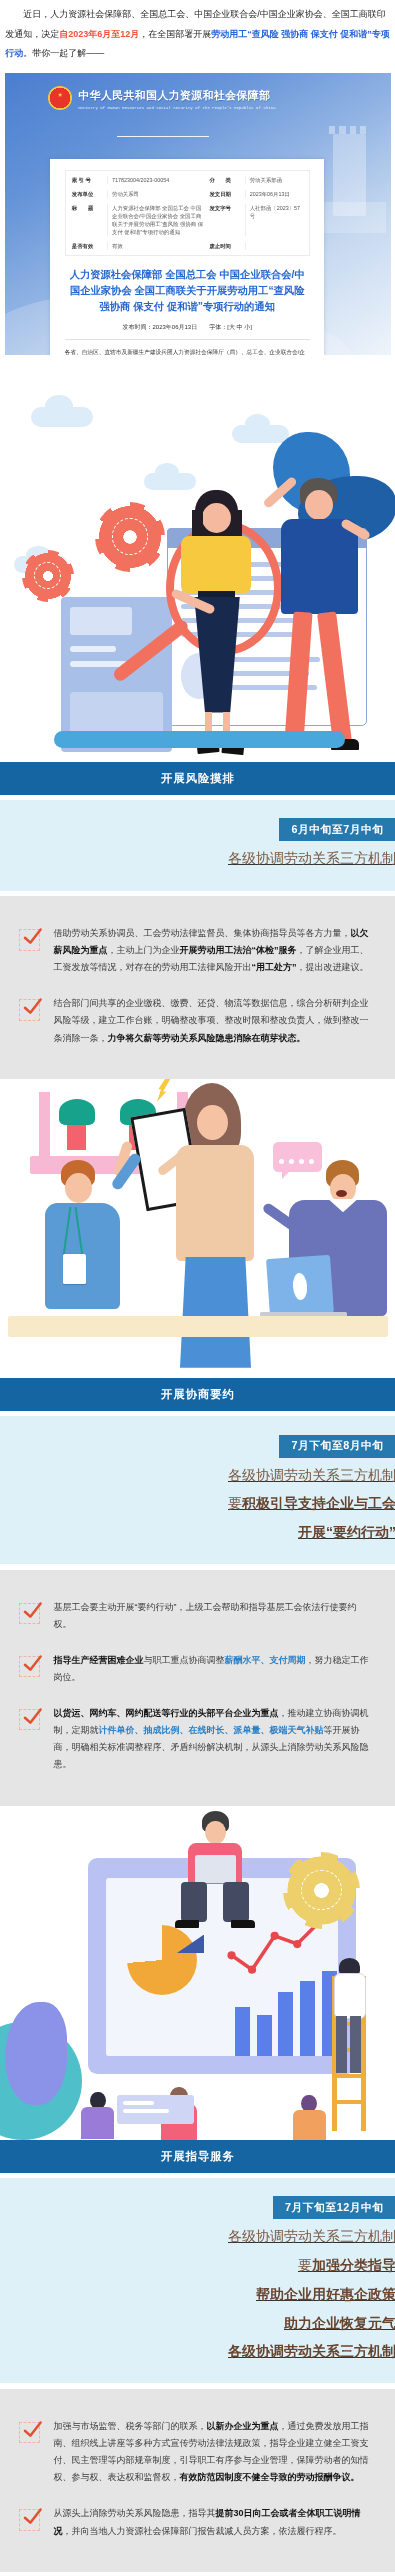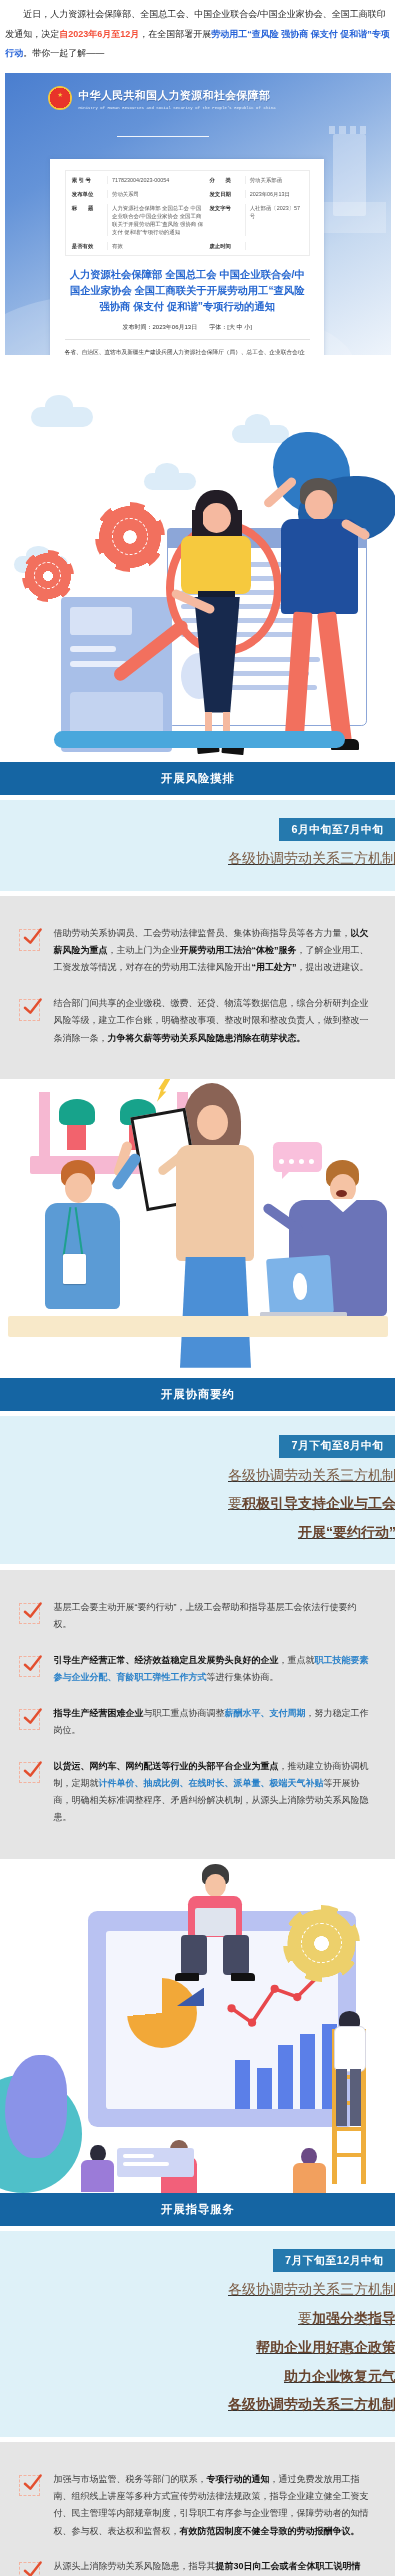--- a/index.html
+++ b/index.html
@@ -292,28 +292,20 @@
         </svg>
       </div>
     <div class="chk-text"><span class="r-n">基层工会要主动开展“要约行动”，上级工会帮助和指导基层工会依法行使要约权。</span></div>
   </div>
   <div class="chk-item">
     <div class="chk">
         <svg viewBox="0 0 44 44">
           <path d="M8 24 L19 34 L40 7" fill="none" stroke="#e34f2f" stroke-width="5" stroke-linecap="round" stroke-linejoin="round"></path>
         </svg>
       </div>
-    <div class="chk-text"><span class="r-b">引导生产经营正常、经济效益稳定且发展势头良好的企业</span><span class="r-n">，重点就</span><span class="r-bl">职工技能要素参与企业分配、育龄职工弹性工作方式</span><span class="r-n">等进行集体协商。</span></div>
-  </div>
-  <div class="chk-item">
-    <div class="chk">
-        <svg viewBox="0 0 44 44">
-          <path d="M8 24 L19 34 L40 7" fill="none" stroke="#e34f2f" stroke-width="5" stroke-linecap="round" stroke-linejoin="round"></path>
-        </svg>
-      </div>
     <div class="chk-text"><span class="r-b">指导生产经营困难企业</span><span class="r-n">与职工重点协商调整</span><span class="r-bl">薪酬水平、支付周期</span><span class="r-n">，努力稳定工作岗位。</span></div>
   </div>
   <div class="chk-item">
     <div class="chk">
         <svg viewBox="0 0 44 44">
           <path d="M8 24 L19 34 L40 7" fill="none" stroke="#e34f2f" stroke-width="5" stroke-linecap="round" stroke-linejoin="round"></path>
         </svg>
       </div>
     <div class="chk-text"><span class="r-b">以货运、网约车、网约配送等行业的头部平台企业为重点</span><span class="r-n">，推动建立协商协调机制，定期就</span><span class="r-bl">计件单价、抽成比例、在线时长、派单量、极端天气补贴</span><span class="r-n">等开展协商，明确相关标准调整程序、矛盾纠纷解决机制，从源头上消除劳动关系风险隐患。</span></div>
   </div>
@@ -398,21 +390,21 @@
   <div class="tl-line"><span class="r-b">各级协调劳动关系三方机制</span></div>
 </div>
 <div class="gap"></div>
 <div class="pinkblock">
   <div class="chk-item">
     <div class="chk">
         <svg viewBox="0 0 44 44">
           <path d="M8 24 L19 34 L40 7" fill="none" stroke="#e34f2f" stroke-width="5" stroke-linecap="round" stroke-linejoin="round"></path>
         </svg>
       </div>
-    <div class="chk-text"><span class="r-n">加强与市场监管、税务等部门的联系，</span><span class="r-b">专项行动的通知</span><span class="r-n">，通过免费发放用工指南、组织线上讲座等多种方式宣传劳动法律法规政策，指导企业建立健全工资支付、民主管理等内部规章制度，引导职工有序参与企业管理，保障劳动者的知情权、参与权、表达权和监督权，</span><span class="r-b">有效防范因制度不健全导致的劳动报酬争议。</span></div>
+    <div class="chk-text"><span class="r-n">加强与市场监管、税务等部门的联系，</span><span class="r-b">以新办企业为重点</span><span class="r-n">，通过免费发放用工指南、组织线上讲座等多种方式宣传劳动法律法规政策，指导企业建立健全工资支付、民主管理等内部规章制度，引导职工有序参与企业管理，保障劳动者的知情权、参与权、表达权和监督权，</span><span class="r-b">有效防范因制度不健全导致的劳动报酬争议。</span></div>
   </div>
   <div class="chk-item">
     <div class="chk">
         <svg viewBox="0 0 44 44">
           <path d="M8 24 L19 34 L40 7" fill="none" stroke="#e34f2f" stroke-width="5" stroke-linecap="round" stroke-linejoin="round"></path>
         </svg>
       </div>
     <div class="chk-text"><span class="r-n">从源头上消除劳动关系风险隐患，指导其</span><span class="r-b">提前30日向工会或者全体职工说明情况</span><span class="r-n">，并向当地人力资源社会保障部门报告裁减人员方案，依法履行程序。</span></div>
   </div>
 

